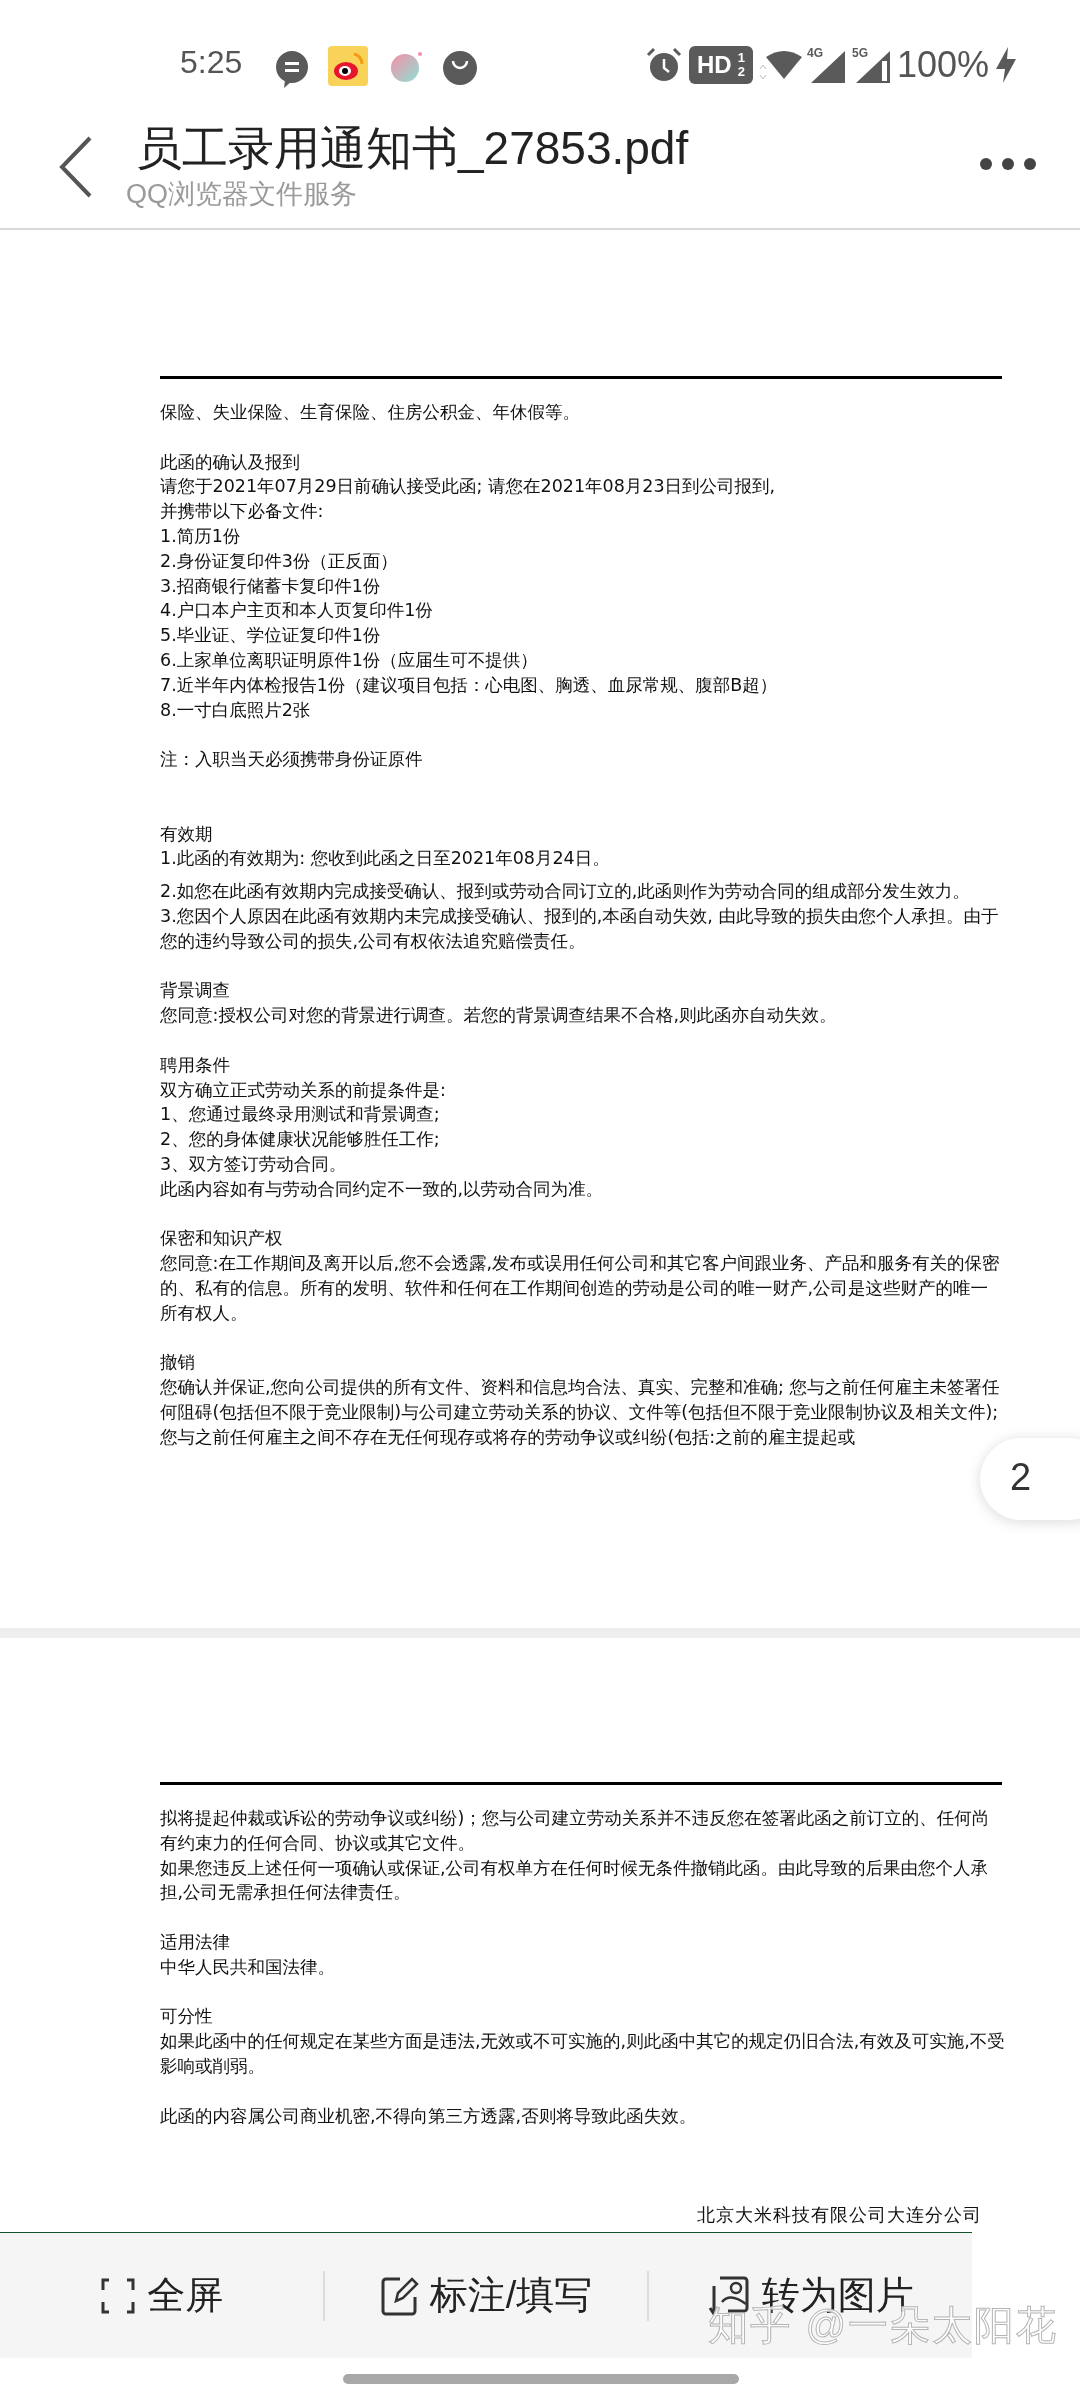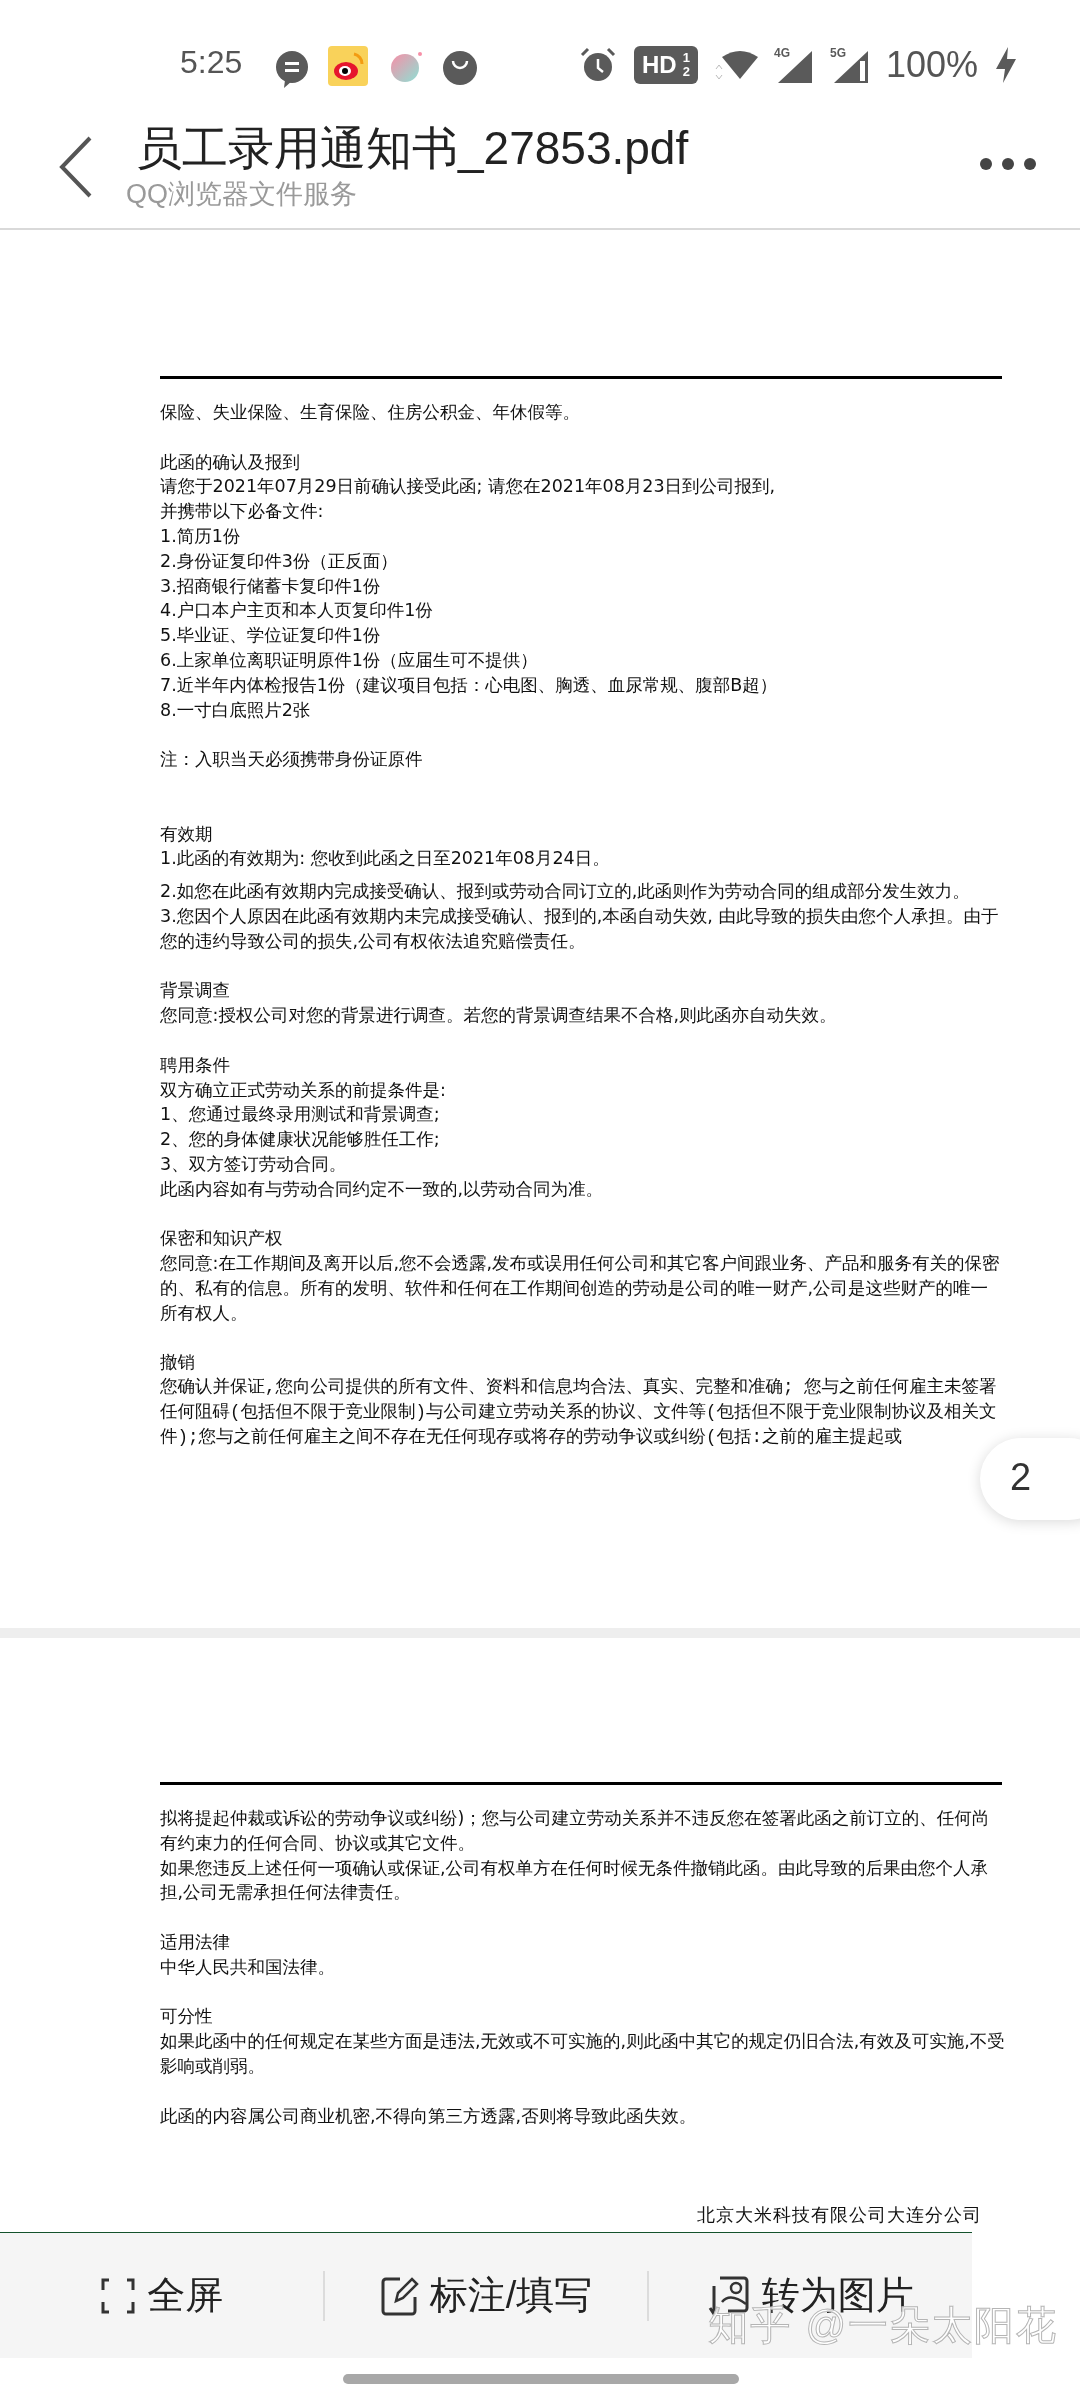--- a/index.html
+++ b/index.html
@@ -3,21 +3,21 @@
 <meta charset="utf-8">
 <style>
   * { box-sizing: border-box; margin: 0; padding: 0; }
   html, body { width: 1080px; height: 2400px; background: #ffffff; overflow: hidden; }
   body { position: relative; font-family: "DejaVu Sans", "Liberation Sans", sans-serif; color: #111; }
 
   
   .status-bar { position: absolute; top: 0; left: 0; width: 1080px; height: 120px; }
   .sb-time { position: absolute; left: 180px; top: 44px; font-size: 32px; color: #555; font-family: "Liberation Sans", sans-serif; }
   .sb-icon { position: absolute; top: 50px; }
-  .sb-right { position: absolute; right: 62px; top: 44px; display: flex; align-items: center; gap: 16px; color: #555; }
+  .sb-right { position: absolute; right: 62px; top: 44px; display: flex; align-items: center; gap: 5px; color: #555; }
   .sb-pct { font-size: 36px; font-family: "Liberation Sans", sans-serif; color: #555; }
 
   
   .header { position: absolute; top: 110px; left: 0; width: 1080px; height: 120px; border-bottom: 2px solid #d9d9d9; }
   .back-btn { position: absolute; left: 52px; top: 22px; width: 50px; height: 70px; }
   .title { position: absolute; left: 126px; top: 8px; font-size: 46px; color: #222; font-family: "Liberation Sans", sans-serif; white-space: nowrap; margin-left: 10px; }
   .subtitle { position: absolute; left: 126px; top: 66px; font-size: 27px; color: #9a9a9a; font-family: "Liberation Sans", sans-serif; }
   .more-btn { position: absolute; right: 44px; top: 48px; display: flex; gap: 10px; }
   .more-btn span { width: 12px; height: 12px; border-radius: 50%; background: #444; display: block; }
 
@@ -162,21 +162,21 @@
   <p>双方确立正式劳动关系的前提条件是:</p>
   <p>1、您通过最终录用测试和背景调查;</p>
   <p>2、您的身体健康状况能够胜任工作;</p>
   <p>3、双方签订劳动合同。</p>
   <p>此函内容如有与劳动合同约定不一致的,以劳动合同为准。</p>
   <div class="gap"></div>
   <p>保密和知识产权</p>
   <p>您同意:在工作期间及离开以后,您不会透露,发布或误用任何公司和其它客户间跟业务、产品和服务有关的保密的、私有的信息。所有的发明、软件和任何在工作期间创造的劳动是公司的唯一财产,公司是这些财产的唯一所有权人。</p>
   <div class="gap"></div>
   <p>撤销</p>
-  <p style="height:74px;overflow:hidden;font-family:Liberation Mono, monospace;">您确认并保证,您向公司提供的所有文件、资料和信息均合法、真实、完整和准确; 您与之前任何雇主未签署任何阻碍(包括但不限于竞业限制)与公司建立劳动关系的协议、文件等(包括但不限于竞业限制协议及相关文件);您与之前任何雇主之间不存在无任何现存或将存的劳动争议或纠纷(包括:之前的雇主提起或</p>
+  <p style="height:74px;overflow:hidden;">您确认并保证,您向公司提供的所有文件、资料和信息均合法、真实、完整和准确; 您与之前任何雇主未签署任何阻碍(包括但不限于竞业限制)与公司建立劳动关系的协议、文件等(包括但不限于竞业限制协议及相关文件);您与之前任何雇主之间不存在无任何现存或将存的劳动争议或纠纷(包括:之前的雇主提起或</p>
 </div>
 
 <div class="page-pill">
   <span>2</span>
 </div>
 
 <div class="page-gap"></div>
 
 <div class="page-rule" style="top:1782px;"></div>
 <div class="doc" style="top:1806px;">

